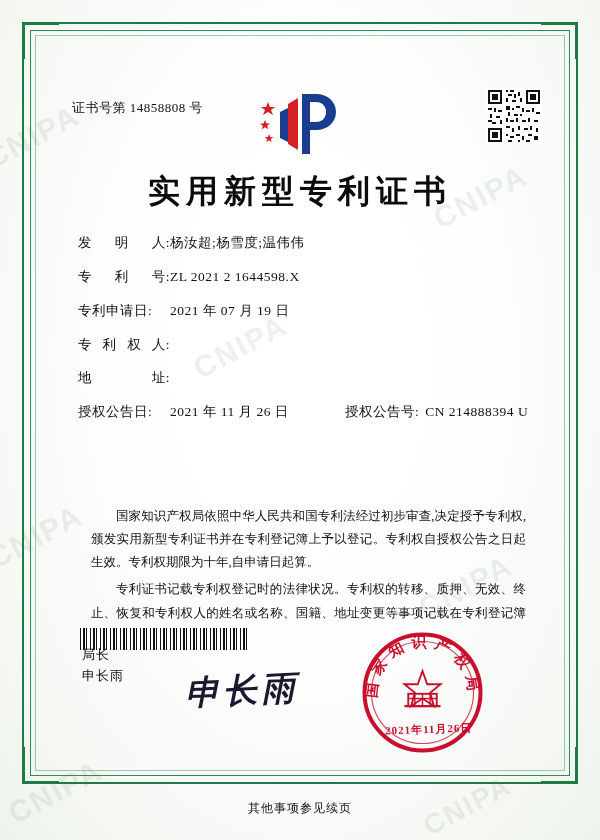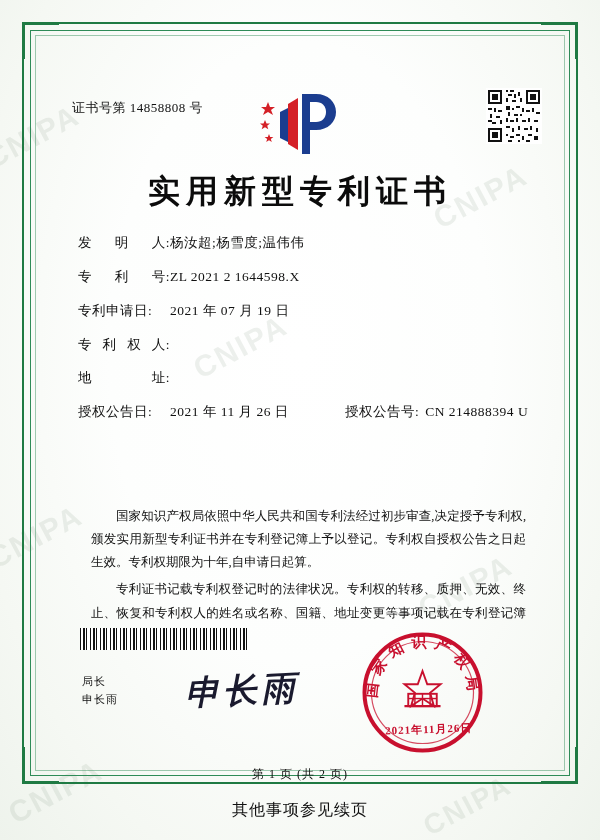--- a/index.html
+++ b/index.html
@@ -180,22 +180,22 @@
       #fff 5px, #fff 6px,
       #111 6px, #111 7px,
       #fff 7px, #fff 10px
     );
   }
 
   
   .sig-label {
     position: absolute;
     left: 82px;
-    top: 673px;
-    font-size: 11px;
+    top: 645px;
+    font-size: 13px;
     color: #111;
     line-height: 1.6;
     letter-spacing: 1px;
     font-family: Liberation Serif, serif;
   }
   .sig-hand {
     position: absolute;
     left: 185px;
     top: 668px;
     font-size: 34px;
@@ -234,21 +234,21 @@
     text-align: center;
     font-size: 12px;
     color: #111;
     letter-spacing: 1px;
   }
   .footer-note {
     position: absolute;
     left: 0; right: 0;
     top: 800px;
     text-align: center;
-    font-size: 16px;
+    font-size: 12px;
     color: #111;
     letter-spacing: 1px;
   }
 </style>
 </head>
 <body>
 
 <div class="page">
 
   <div class="wm wm1">CNIPA</div>
@@ -429,16 +429,15 @@
         <line x1="-15" y1="9" x2="15" y2="9" stroke="#c8102e" stroke-width="1.5"></line>
         <line x1="-8" y1="4" x2="-8" y2="17" stroke="#c8102e" stroke-width="1.5"></line>
         <line x1="0" y1="4" x2="0" y2="17" stroke="#c8102e" stroke-width="1.5"></line>
         <line x1="8" y1="4" x2="8" y2="17" stroke="#c8102e" stroke-width="1.5"></line>
         <line x1="-19" y1="17" x2="19" y2="17" stroke="#c8102e" stroke-width="2.5"></line>
       </g>
     </svg>
   </div>
   <div class="seal-date">2021年11月26日</div>
 
-  <div class="page-num">第 1 页 (共 2 页)</div>
   <div class="footer-note">其他事项参见续页</div>
 
 </div>
 
 </body></html>

